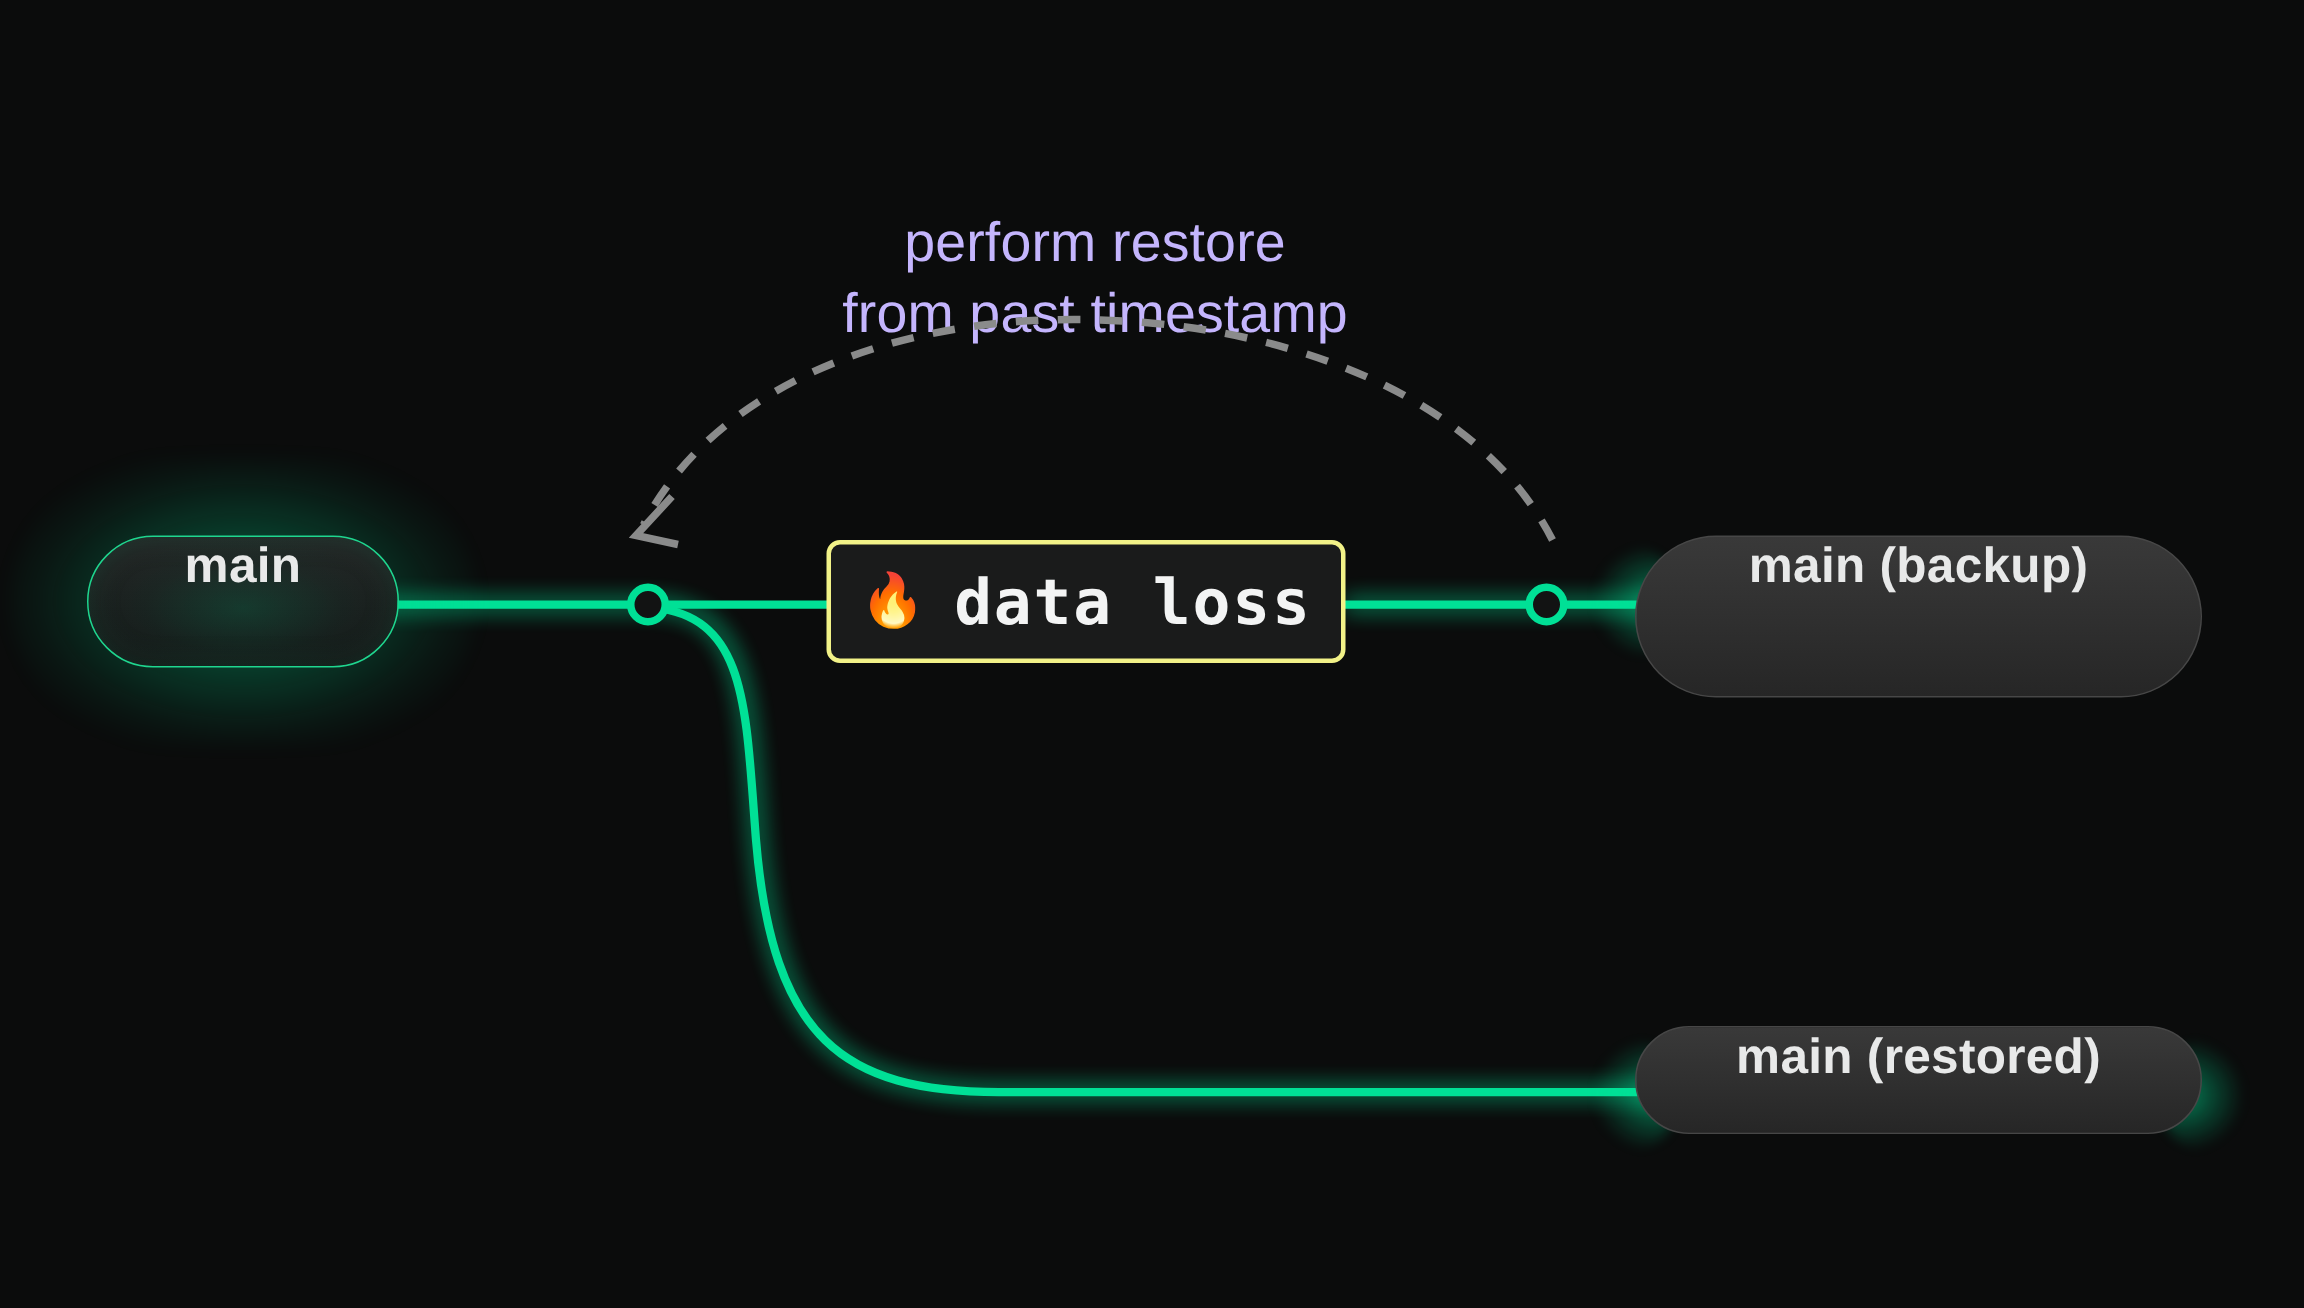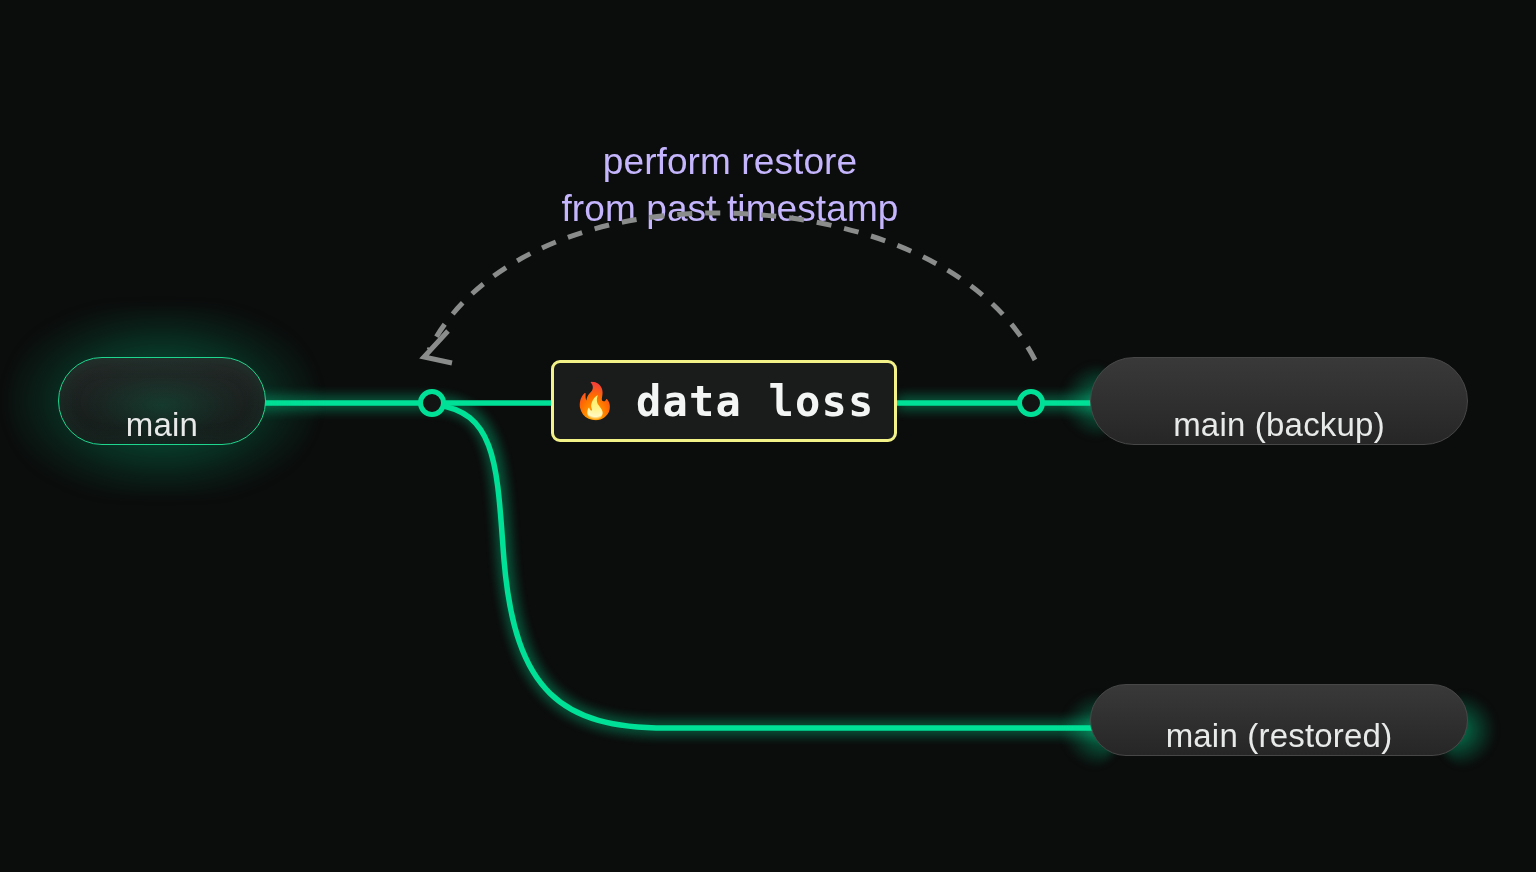--- a/index.html
+++ b/index.html
@@ -58,26 +58,27 @@
   }
   .pill .glow {
     position: absolute;
     border-radius: 999px;
     pointer-events: none;
   }
   .pill .body {
     position: relative;
     z-index: 2;
     display: flex;
-    align-items: flex-end;
+    align-items: flex-start;
     justify-content: center;
     width: 100%;
     height: 100%;
     box-sizing: border-box;
     border-radius: 999px;
+    font-weight: bold;
   }
 
   
   #pill-main {
     left: 58px; top: 357px; width: 208px; height: 88px;
   }
   #pill-main .glow {
     left: -52px; top: -52px; right: -52px; bottom: -52px;
     background: radial-gradient(ellipse at 50% 50%,
        rgba(0,214,140,0.42) 0%,
@@ -92,21 +93,21 @@
       radial-gradient(ellipse at 50% 55%, rgba(0,160,105,0.22) 0%, rgba(0,120,80,0.07) 45%, rgba(0,0,0,0) 72%),
       linear-gradient(180deg, #242626 0%, #1b1d1d 55%, #161818 100%);
     box-shadow: inset 0 0 22px rgba(0,190,125,0.13);
   }
 
   
   .pill-grey .body {
     border: 1px solid #474747;
     background: linear-gradient(180deg, #393939 0%, #303030 48%, #262626 100%);
   }
-  #pill-backup   { left: 1090px; top: 357px; width: 378px; height: 88px; }
+  #pill-backup   { left: 1090px; top: 357px; width: 378px; height: 108px; }
   #pill-restored { left: 1090px; top: 684px; width: 378px; height: 72px; }
 
   #pill-backup .glow {
     left: -26px; top: 8px; width: 52px; height: 72px;
     background: radial-gradient(ellipse at 75% 50%,
         rgba(0,225,150,0.55) 0%, rgba(0,225,150,0.22) 42%, rgba(0,225,150,0) 75%);
     filter: blur(4px);
   }
   #pill-restored .glow.gl {
     left: -26px; top: 10px; width: 52px; height: 72px;

